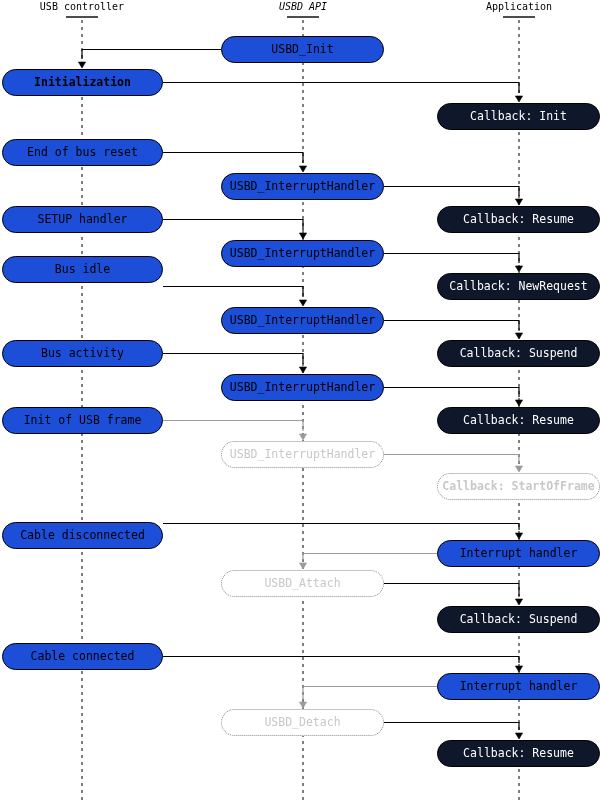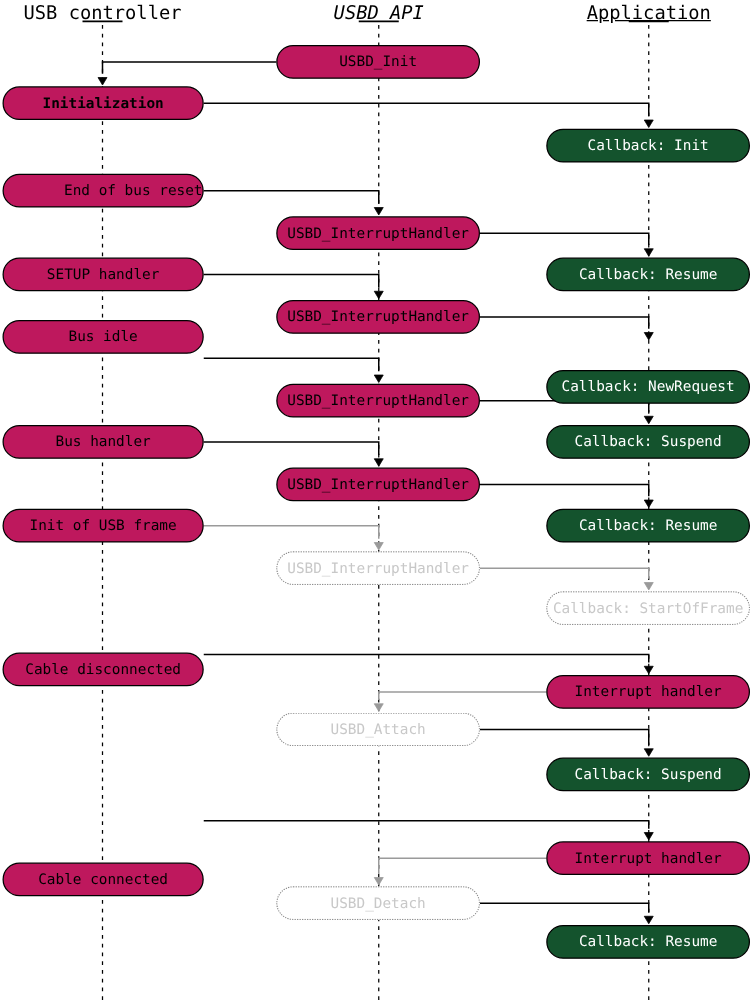--- a/index.html
+++ b/index.html
@@ -20,43 +20,43 @@
   #svg-layer {
     position: absolute;
     left: 0;
     top: 0;
     width: 600px;
     height: 804px;
   }
   .col-header {
     position: absolute;
     transform: translateX(-50%);
-    font-size: 15px;
+    font-size: 10px;
     color: #000000;
     white-space: nowrap;
     letter-spacing: 0px;
   }
   .node {
     position: absolute;
     box-sizing: border-box;
     height: 27px;
     line-height: 25px;
     text-align: center;
     font-size: 11.5px;
     white-space: nowrap;
     overflow: hidden;
   }
   .node.plain {
-    background: #be185d;
+    background: #1d4ed8;
     border: 1px solid #000000;
     border-radius: 14px;
     color: #000000;
   }
   .node.filled {
-    background: #14532d;
+    background: #0f172a;
     border: 1px solid #000000;
     border-radius: 14px;
     color: #ffffff;
   }
   .node.ghost {
     background: #ffffff;
     border: 1px dotted #8a8a8a;
     border-radius: 14px;
     color: #c8c8c8;
   }
@@ -145,43 +145,43 @@
         </g>
         <g>
           <path d="M 384 722.5 L 519 722.5 L 519 730" fill="none" stroke="#000000" stroke-width="1.2"></path>
           <path d="M 515.4 733 L 519 739 L 522.6 733 Z" fill="#000000" stroke="#000000" stroke-width="0.6"></path>
         </g>
       </g>
   </svg>
   <div id="headers">
       <div class="col-header" style="left: 82px; top: 1px;">USB controller</div>
       <div class="col-header" style="left: 303px; top: 1px; font-style: italic;">USBD API</div>
-      <div class="col-header" style="left: 519px; top: 1px; text-decoration: underline;">Application</div>
+      <div class="col-header" style="left: 519px; top: 1px;">Application</div>
     </div>
   <div id="nodes">
       <div class="node plain" style="left: 221px; top: 36px; width: 163px;">USBD_Init</div>
       <div class="node plain" style="left: 2px; top: 69px; width: 161px; font-weight: bold;">Initialization</div>
       <div class="node filled" style="left: 437px; top: 103px; width: 163px;">Callback: Init</div>
-      <div class="node plain" style="left: 2px; top: 139px; width: 161px; text-align: right;">End of bus reset</div>
+      <div class="node plain" style="left: 2px; top: 139px; width: 161px;">End of bus reset</div>
       <div class="node plain" style="left: 221px; top: 173px; width: 163px;">USBD_InterruptHandler</div>
       <div class="node plain" style="left: 2px; top: 206px; width: 161px;">SETUP handler</div>
       <div class="node filled" style="left: 437px; top: 206px; width: 163px;">Callback: Resume</div>
       <div class="node plain" style="left: 221px; top: 240px; width: 163px;">USBD_InterruptHandler</div>
       <div class="node plain" style="left: 2px; top: 256px; width: 161px;">Bus idle</div>
-      <div class="node filled" style="left: 437px; top: 273px; width: 163px; margin-top: 23px;">Callback: NewRequest</div>
+      <div class="node filled" style="left: 437px; top: 273px; width: 163px;">Callback: NewRequest</div>
       <div class="node plain" style="left: 221px; top: 307px; width: 163px;">USBD_InterruptHandler</div>
-      <div class="node plain" style="left: 2px; top: 340px; width: 161px;">Bus handler</div>
+      <div class="node plain" style="left: 2px; top: 340px; width: 161px;">Bus activity</div>
       <div class="node filled" style="left: 437px; top: 340px; width: 163px;">Callback: Suspend</div>
       <div class="node plain" style="left: 221px; top: 374px; width: 163px;">USBD_InterruptHandler</div>
       <div class="node plain" style="left: 2px; top: 407px; width: 161px;">Init of USB frame</div>
       <div class="node filled" style="left: 437px; top: 407px; width: 163px;">Callback: Resume</div>
       <div class="node ghost" style="left: 221px; top: 441px; width: 163px;">USBD_InterruptHandler</div>
-      <div class="node ghost" style="left: 437px; top: 473px; width: 163px;">Callback: StartOfFrame</div>
+      <div class="node ghost" style="left: 437px; top: 473px; width: 163px; font-weight: bold;">Callback: StartOfFrame</div>
       <div class="node plain" style="left: 2px; top: 522px; width: 161px;">Cable disconnected</div>
       <div class="node plain" style="left: 437px; top: 540px; width: 163px;">Interrupt handler</div>
       <div class="node ghost" style="left: 221px; top: 570px; width: 163px;">USBD_Attach</div>
       <div class="node filled" style="left: 437px; top: 606px; width: 163px;">Callback: Suspend</div>
-      <div class="node plain" style="left: 2px; top: 643px; width: 161px; margin-top: 47px;">Cable connected</div>
+      <div class="node plain" style="left: 2px; top: 643px; width: 161px;">Cable connected</div>
       <div class="node plain" style="left: 437px; top: 673px; width: 163px;">Interrupt handler</div>
       <div class="node ghost" style="left: 221px; top: 709px; width: 163px;">USBD_Detach</div>
       <div class="node filled" style="left: 437px; top: 740px; width: 163px;">Callback: Resume</div>
     </div>
 </div>
 
 </body></html>

